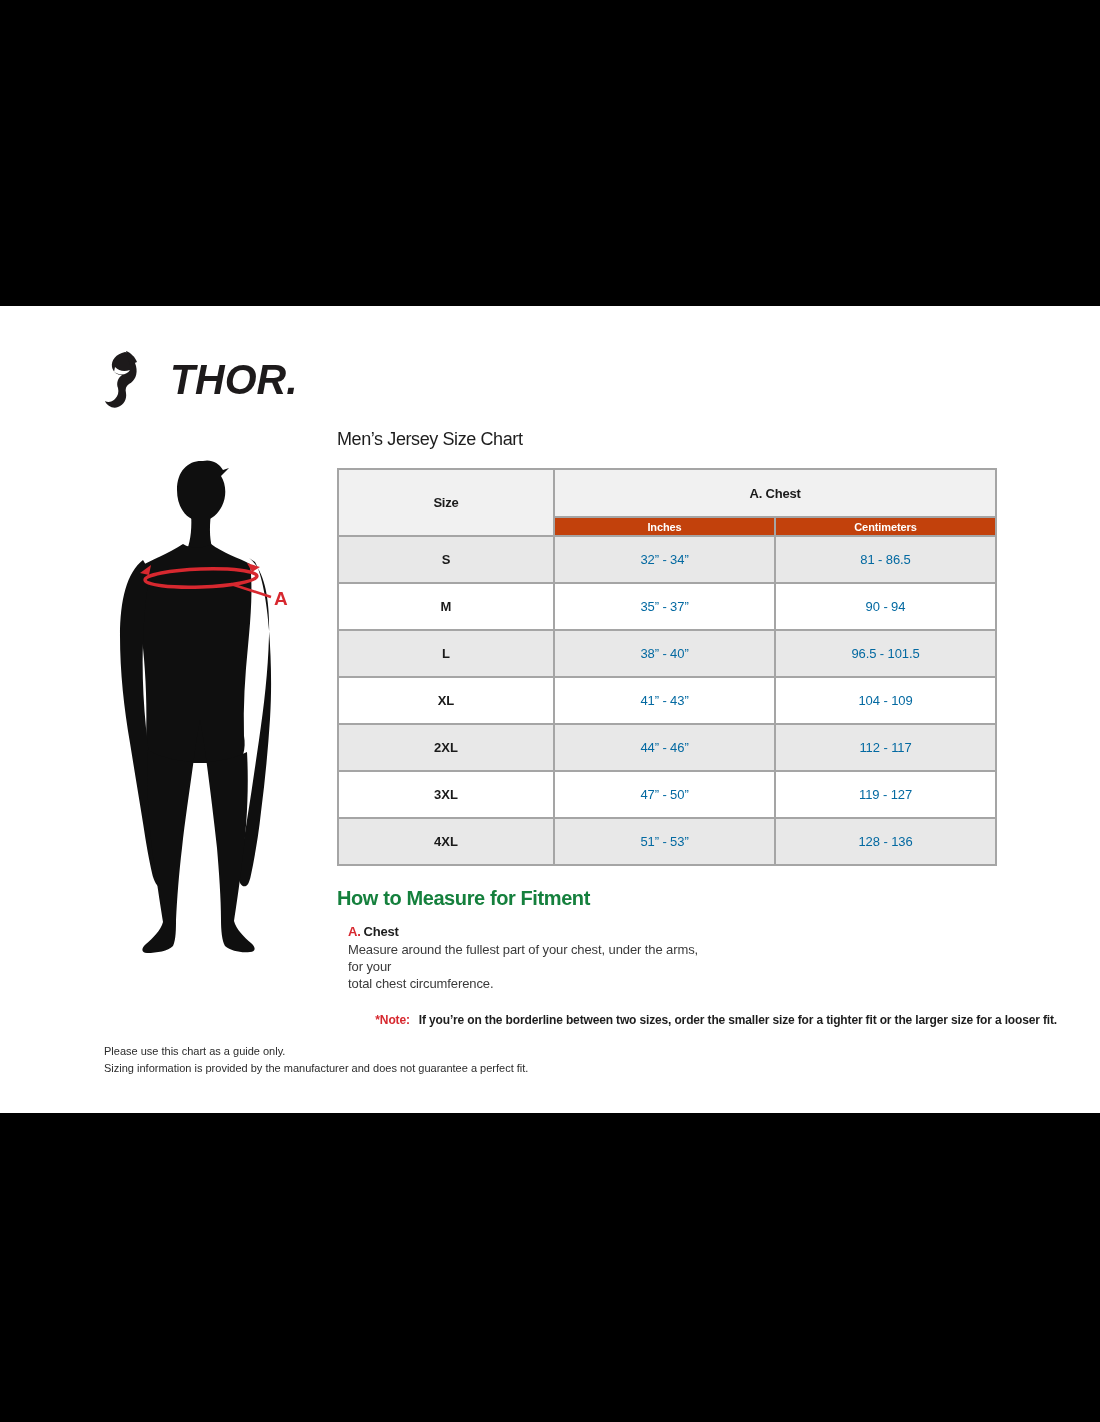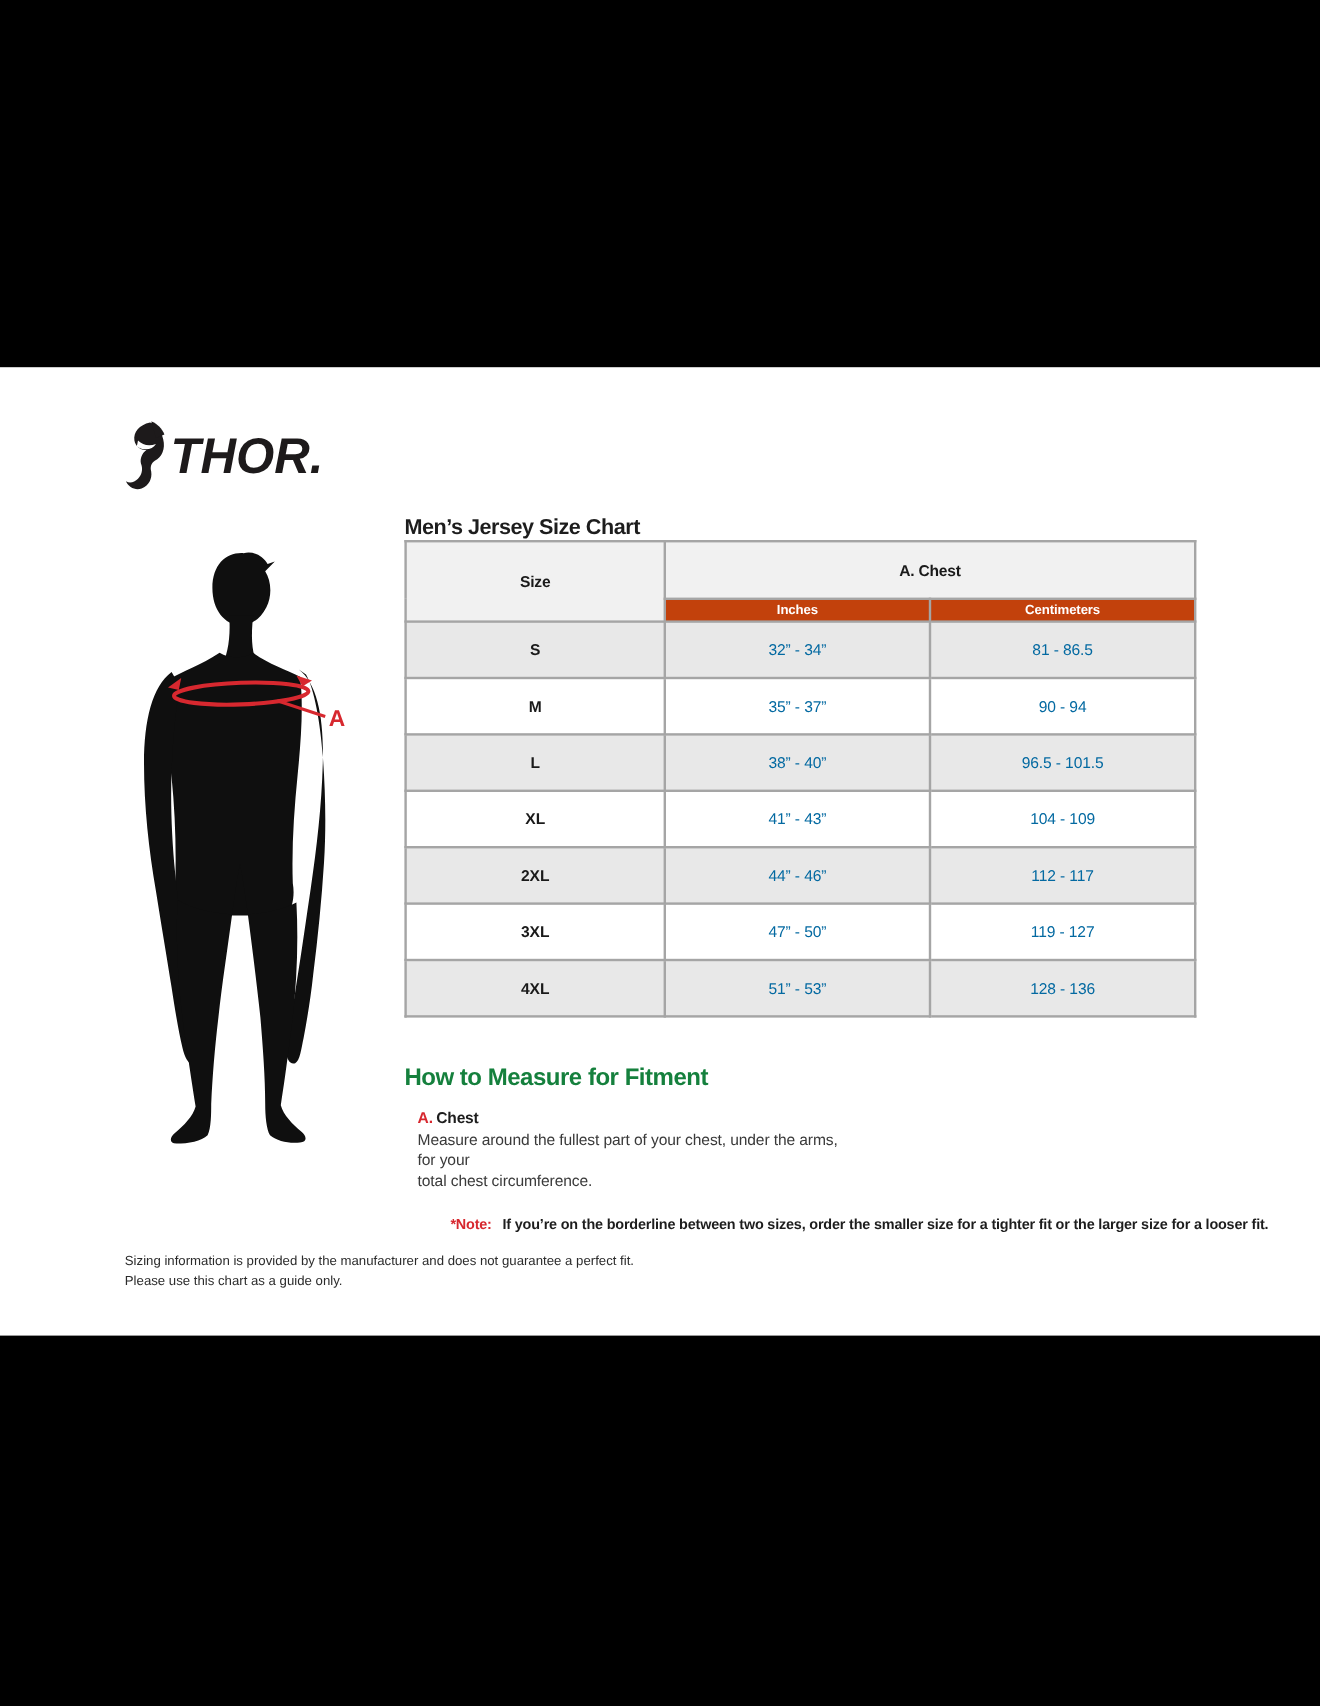--- a/index.html
+++ b/index.html
@@ -5,41 +5,41 @@
   html,body{margin:0;padding:0;}
   body{
     width:1100px;height:1422px;background:#ffffff;overflow:hidden;position:relative;
     font-family:"Liberation Sans",sans-serif;-webkit-font-smoothing:antialiased;
   }
   .band{position:absolute;left:0;width:1100px;background:#000;}
   .band-top{top:0;height:306px;}
   .band-bottom{top:1113px;height:309px;}
 
   
-  .logo{position:absolute;left:104px;top:351px;display:flex;align-items:center;height:58px;}
+  .logo{position:absolute;left:104px;top:351px;display:flex;align-items:center;height:58px;gap:28px;}
   .logo svg{display:block;}
   .wordmark{
     font-family:"Liberation Sans",sans-serif;font-style:italic;font-weight:800;
     font-size:41px;color:#1d1a1b;letter-spacing:0px;margin-left:4px;
     transform:scaleY(1.02);line-height:58px;
   }
 
   
   .chart-title{
     position:absolute;left:337px;top:429px;margin:0;
-    font-size:18px;font-weight:700;color:#1d1d1d;letter-spacing:-0.4px;
+    font-size:18px;font-weight:400;color:#1d1d1d;letter-spacing:-0.4px;
   }
   .measure-heading{
     position:absolute;left:337px;top:887px;margin:0;
     font-size:20px;font-weight:700;color:#15803d;letter-spacing:-0.4px;
   }
 
   
   table.size-chart{
-    position:absolute;left:337px;top:450px;width:658px;
+    position:absolute;left:337px;top:468px;width:658px;
     border-collapse:collapse;table-layout:fixed;
     border:2px solid #0369a1;
   }
   .size-chart th,.size-chart td{
     border:2px solid #a5a5a5;text-align:center;vertical-align:middle;
     font-size:13px;color:#1a1a1a;padding:0;
   }
   .size-chart col.c1{width:216px;}
   .size-chart col.c2{width:221px;}
   .size-chart col.c3{width:221px;}
@@ -180,17 +180,17 @@
 <div class="measure-desc">
   <div>Measure around the fullest part of your chest, under the arms, for your</div>
   <div>total chest circumference.</div>
 </div>
 
 <div class="note">
   <span class="note-label">*Note:</span><span class="note-text">If you’re on the borderline between two sizes, order the smaller size for a tighter fit or the larger size for a looser fit.</span>
 </div>
 
 <div class="disclaimer">
+  <div>Please use this chart as a guide only.</div>
   <div>Sizing information is provided by the manufacturer and does not guarantee a perfect fit.</div>
-  <div>Please use this chart as a guide only.</div>
 </div>
 
 <div class="band band-bottom"></div>
 
 </body></html>

